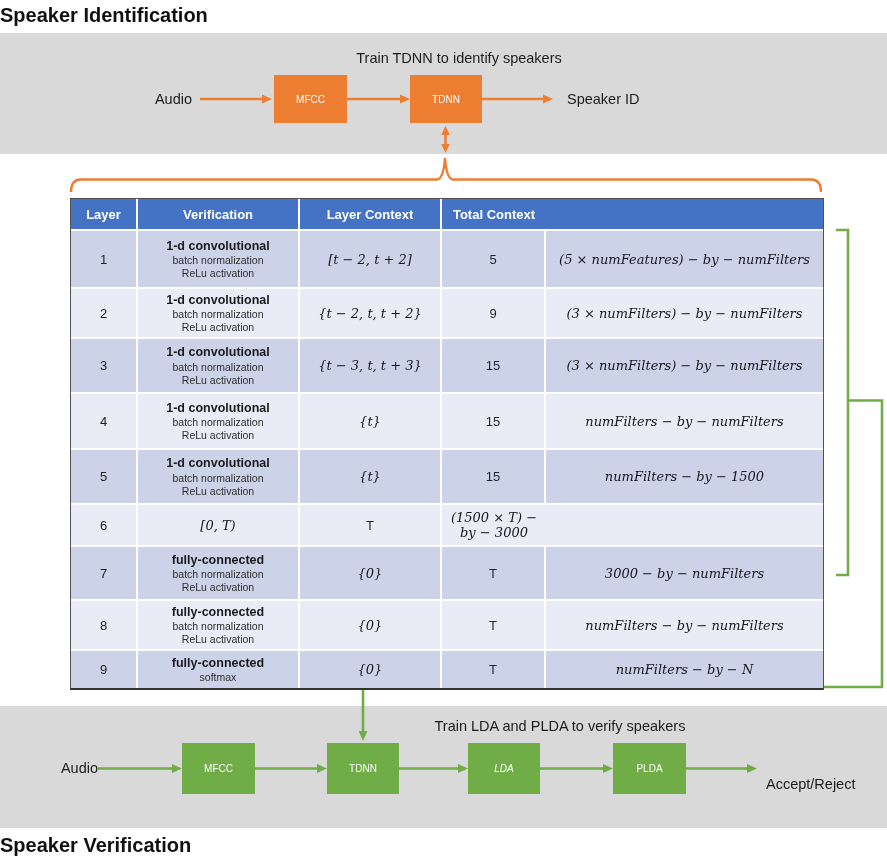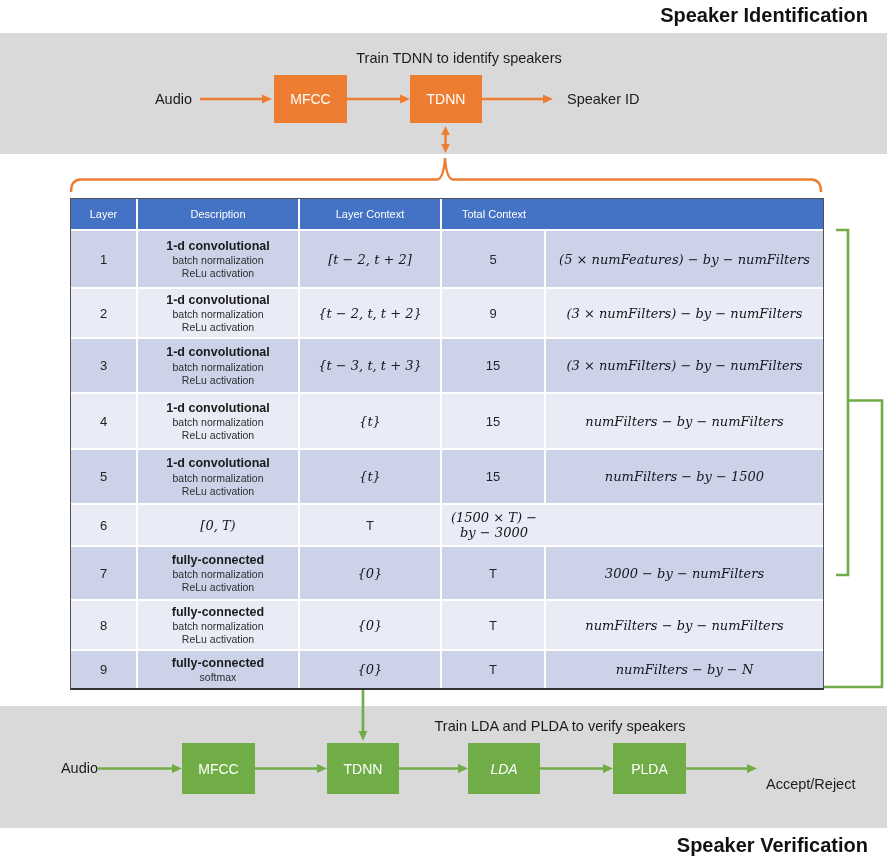--- a/index.html
+++ b/index.html
@@ -1,33 +1,33 @@
 <!DOCTYPE html>
 <html><head>
 <meta charset="utf-8">
 <style>
   html,body{margin:0;padding:0;background:#fff;}
   body{position:relative;width:887px;height:858px;font-family:"Liberation Sans",sans-serif;overflow:hidden;}
   .abs{position:absolute;}
-  .title{width:833px;text-align:right;font-size:20px;font-weight:bold;color:#111;letter-spacing:0px;padding-left:35px;}
+  .title{width:833px;text-align:left;font-size:20px;font-weight:bold;color:#111;letter-spacing:0px;}
   .band{left:0;width:887px;background:#d9d9d9;}
   .band1{top:33px;height:121px;}
   .band2{top:706px;height:122px;}
   .caption{font-size:14.5px;color:#1c1c1c;text-align:center;}
   .flowlabel{font-size:14.5px;color:#1c1c1c;white-space:nowrap;}
-  .block{display:flex;align-items:center;justify-content:center;color:#fff;font-size:14px;}
+  .block{display:flex;align-items:center;justify-content:center;color:#fff;font-size:10px;}
   .orange{background:#ED7D31;}
   .greenbg{background:#70AD47;}
   svg.overlay{position:absolute;left:0;top:0;pointer-events:none;}
 
   
   .xtable{left:70px;top:198px;width:752px;border:1px solid #515151;border-bottom:2px solid #333;background:#fff;box-sizing:content-box;}
   .trow,.thead{display:grid;grid-template-columns:67px 162px 142px 104px 277px;}
   .thead{background:#4472C4;height:30px;border-bottom:2px solid #fff;}
-  .thead .cell{color:#fff;font-weight:normal;font-size:11px;display:flex;align-items:center;justify-content:center;}
+  .thead .cell{color:#fff;font-weight:bold;font-size:13px;display:flex;align-items:center;justify-content:center;}
   .cell{box-sizing:border-box;border-right:2px solid #fff;display:flex;flex-direction:column;align-items:center;justify-content:center;text-align:center;}
   .cell:last-child{border-right:none;}
   .trow{border-bottom:2px solid #fff;}
   .trow:last-child{border-bottom:none;}
   .band-dark{background:#CCD3E9;}
   .band-light{background:#E9EBF6;}
   .r1{height:56px;}.r2{height:48px;}.r3{height:53px;}.r4{height:54px;}.r5{height:53px;}
   .r6{height:40px;}.r7{height:52px;}.r8{height:48px;}.r9{height:37px;}
   .laynum{font-size:13px;color:#222;}
   .desc-main{font-size:12.5px;font-weight:bold;color:#1a1a1a;line-height:1.3;}
@@ -90,21 +90,21 @@
   <span>MFCC</span>
 </div>
 <div class="abs block orange" style="left:410px;top:75px;width:72px;height:48px;">
   <span>TDNN</span>
 </div>
 <div class="abs flowlabel" style="left:567px;top:91px;">Speaker ID</div>
 
 <div class="abs xtable">
   <div class="thead">
     <div class="cell">Layer</div>
-    <div class="cell">Description</div>
+    <div class="cell">Verification</div>
     <div class="cell">Layer Context</div>
     <div class="cell">Total Context</div>
   </div>
 
   <div class="trow band-dark r1">
     <div class="cell laynum">1</div>
     <div class="cell">
       <div class="desc-main">1-d convolutional</div>
       <div class="desc-sub">batch normalization</div>
       <div class="desc-sub">ReLu activation</div>

